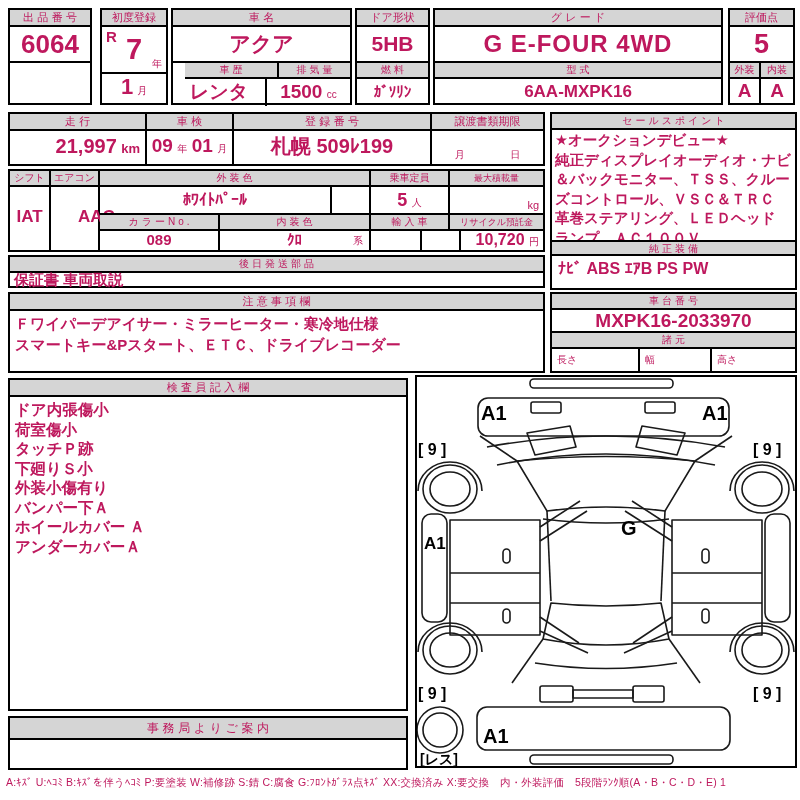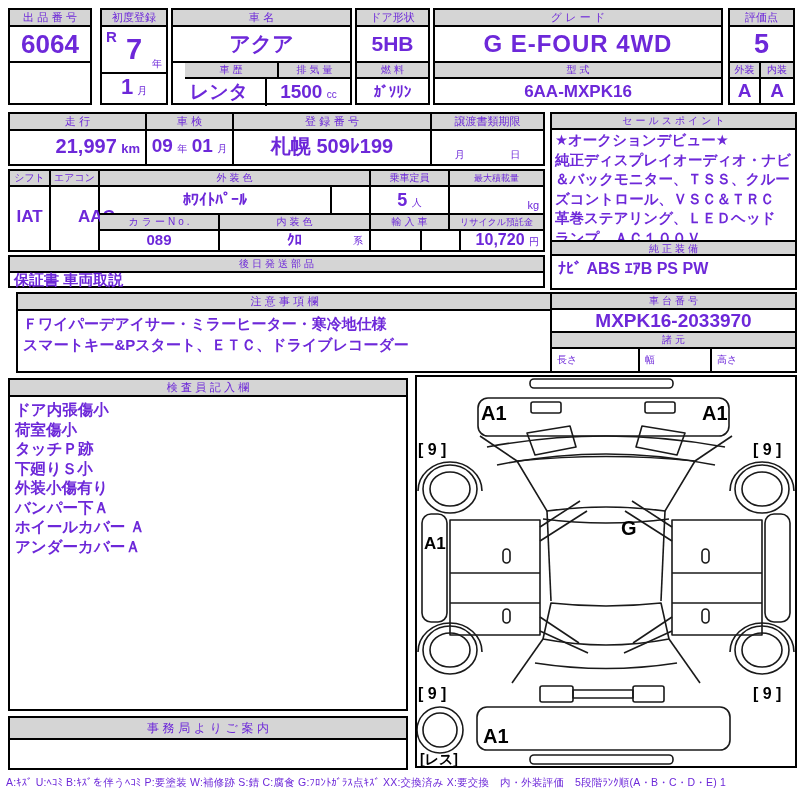--- a/index.html
+++ b/index.html
@@ -1,17 +1,17 @@
 <!DOCTYPE html>
 <html><head>
 <meta charset="utf-8">
 <style>
   html,body{margin:0;padding:0;background:#fff;}
   #sheet{position:relative;width:800px;height:800px;background:#fff;
-         font-family:"Liberation Sans","DejaVu Sans",sans-serif;color:#6d28d9;overflow:hidden;}
+         font-family:"Liberation Sans","DejaVu Sans",sans-serif;color:#be185d;overflow:hidden;}
   .box{position:absolute;border:2px solid #000;background:#fff;box-sizing:border-box;}
   .abs{position:absolute;box-sizing:border-box;}
   .hdr{background:#d5d5d5;border-bottom:2px solid #000;font-size:11px;height:17px;line-height:15px;
        text-align:center;letter-spacing:.3em;text-indent:.3em;white-space:nowrap;overflow:hidden;box-sizing:border-box;}
   .hdr.sm{font-size:10px;height:16px;line-height:14px;}
   .hdr.tight{letter-spacing:0;text-indent:0;}
   .bb{border-bottom:2px solid #000;box-sizing:border-box;}
   .br{border-right:2px solid #000;box-sizing:border-box;}
   .bt{border-top:2px solid #000;box-sizing:border-box;}
   .val{font-weight:bold;}
@@ -169,21 +169,21 @@
         </div>
       </div>
     </div>
   </div>
 
   <div class="box" style="left:8px;top:255px;width:537px;height:33px;">
     <div class="hdr sm">後日発送部品</div>
     <div class="val" style="font-size:15px;padding-left:4px;line-height:13px;">保証書 車両取説</div>
   </div>
 
-  <div class="box" style="left:16px;top:292px;width:537px;height:81px;">
+  <div class="box" style="left:8px;top:292px;width:537px;height:81px;">
     <div class="hdr">注意事項欄</div>
     <div style="padding:2px 0 0 5px;font-size:15px;font-weight:bold;line-height:21px;">
       <div>Ｆワイパーデアイサー・ミラーヒーター・寒冷地仕様</div>
       <div>スマートキー&amp;Pスタート、ＥＴＣ、ドライブレコーダー</div>
     </div>
   </div>
 
   <div class="box" style="left:550px;top:112px;width:247px;height:178px;display:flex;flex-direction:column;">
     <div class="hdr sm">セールスポイント</div>
     <div style="flex:1;padding:1px 0 0 3px;font-size:14.5px;font-weight:bold;line-height:19.5px;overflow:hidden;">

